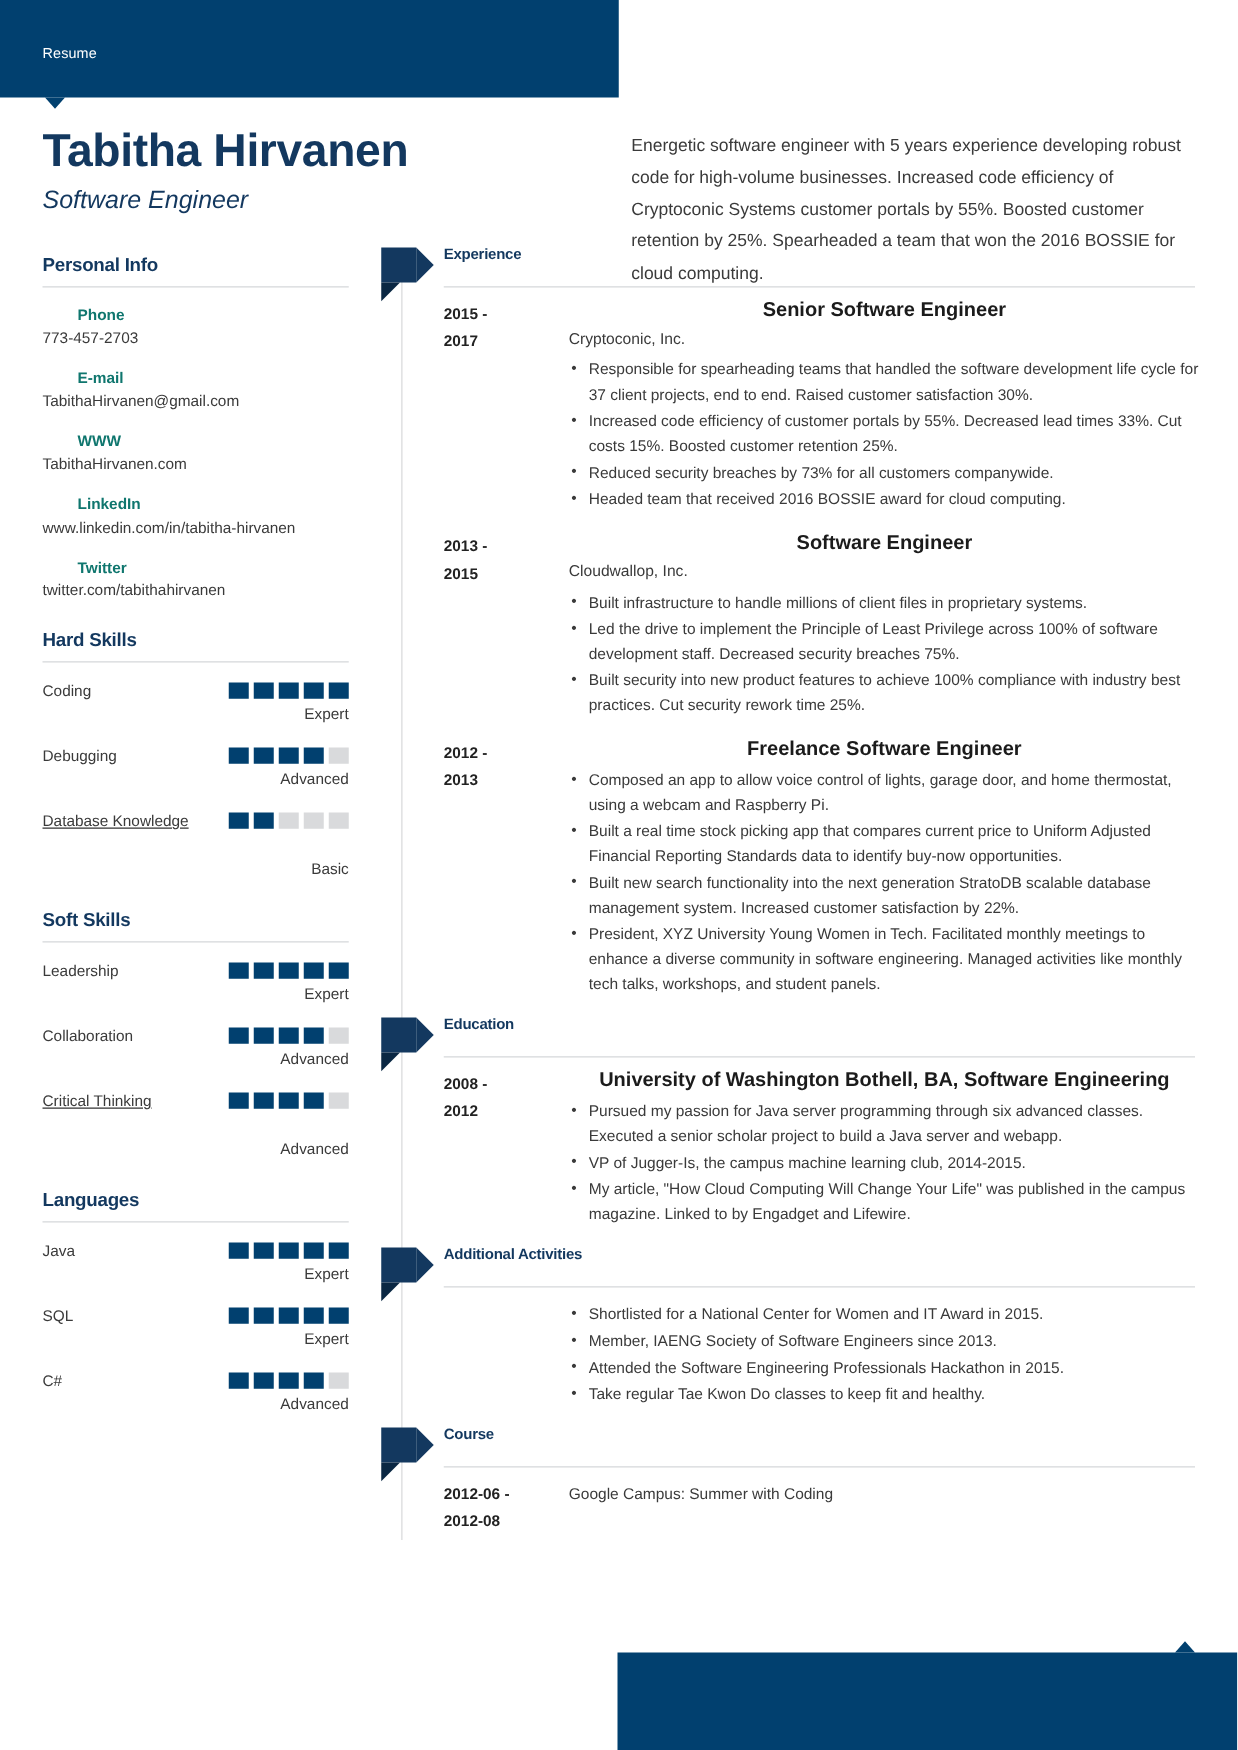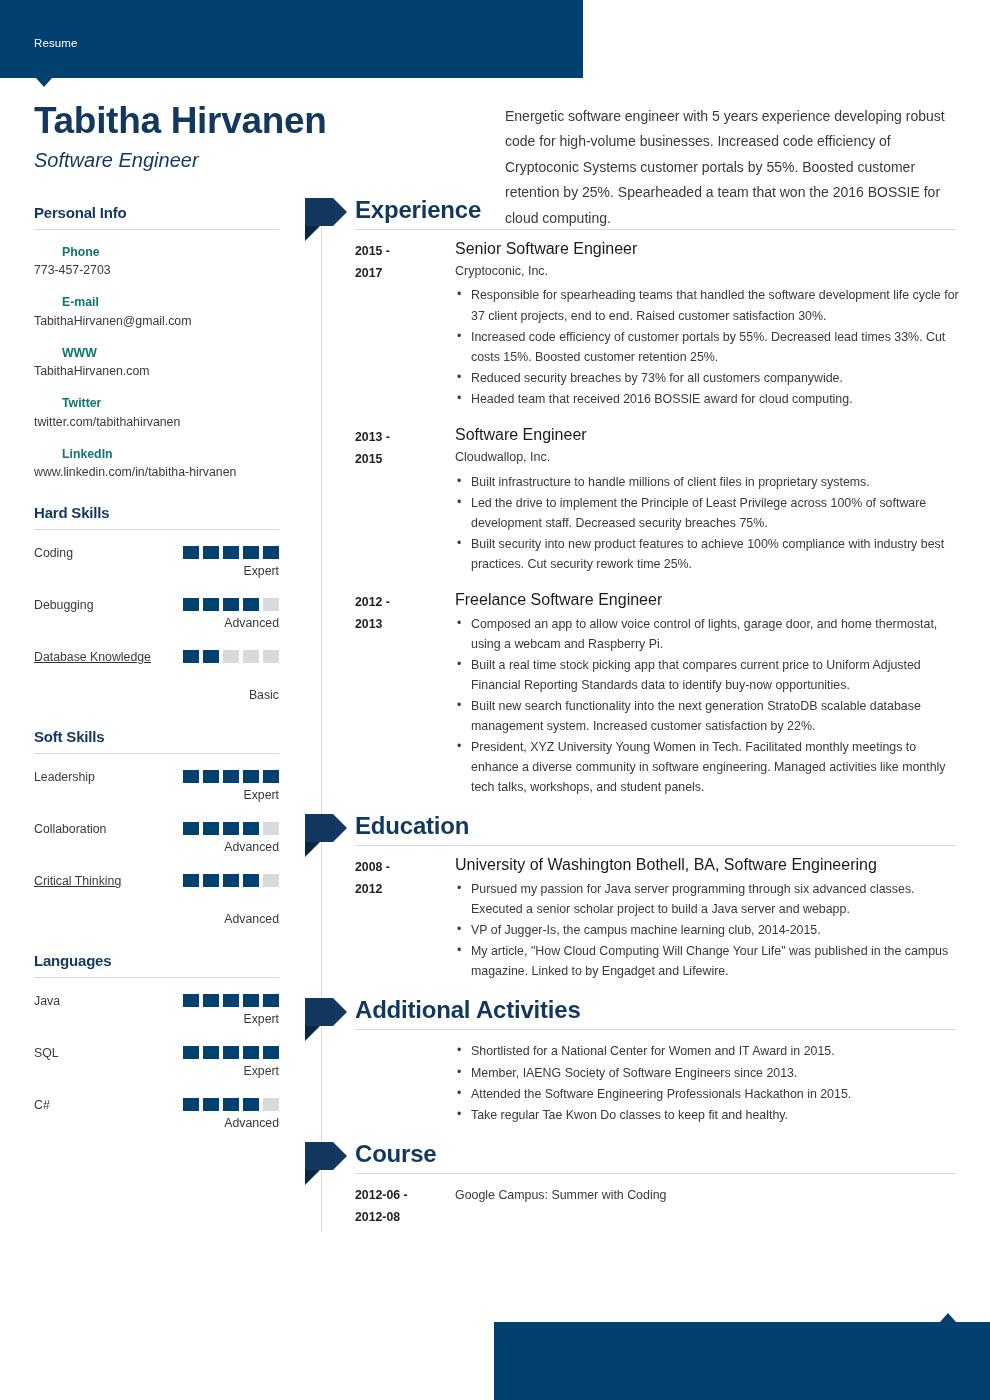--- a/index.html
+++ b/index.html
@@ -18,21 +18,21 @@
     width: 990px;
     height: 1400px;
     overflow: hidden;
     background: #ffffff;
   }
 
   
   .top-banner {
     position: absolute;
     left: 0; top: 0;
-    width: 583px; height: 78px;
+    width: 495px; height: 78px;
     background: #01406f;
   }
   .top-banner-label {
     position: absolute;
     left: 34px; top: 37px;
     font-size: 11.5px;
     color: #ffffff;
     letter-spacing: .1px;
   }
   .banner-notch {
@@ -200,21 +200,21 @@
   .ribbon-fold {
     position: absolute;
     left: 0; top: 28px;
     width: 0; height: 0;
     border-left: 15px solid #0a2743;
     border-bottom: 15px solid transparent;
   }
   .sec-title {
     position: absolute;
     left: 50px; top: 0;
-    font-size: 24px;
+    font-size: 12px;
     font-weight: bold;
     color: #13385f;
     letter-spacing: -.2px;
     text-align: center;
   }
   .sec-rule {
     position: absolute;
     left: 50px; top: 33px;
     width: 601px; height: 1px;
     background: #d5d7da;
@@ -232,23 +232,24 @@
     flex: 0 0 100px;
     font-size: 12.3px;
     font-weight: bold;
     color: #222222;
     line-height: 1.78;
     padding-top: 3px;
   }
   .entry-body { flex: 1; }
   .entry-role {
     font-size: 16px;
-    font-weight: normal;
+    font-weight: bold;
     color: #1b1b1b;
     line-height: 1.35;
+    text-align: center;
   }
   .entry-company {
     font-size: 12.5px;
     color: #3a3a3a;
     line-height: 1.75;
     margin-top: 1px;
   }
   .entry-plain {
     font-size: 12.4px;
     color: #3a3a3a;
@@ -303,26 +304,26 @@
           </div>
           <div class="info-item">
             <div class="info-label">E-mail</div>
             <div class="info-value">TabithaHirvanen@gmail.com</div>
           </div>
           <div class="info-item">
             <div class="info-label">WWW</div>
             <div class="info-value">TabithaHirvanen.com</div>
           </div>
           <div class="info-item">
+            <div class="info-label">LinkedIn</div>
+            <div class="info-value">www.linkedin.com/in/tabitha-hirvanen</div>
+          </div>
+          <div class="info-item">
             <div class="info-label">Twitter</div>
             <div class="info-value">twitter.com/tabithahirvanen</div>
-          </div>
-          <div class="info-item">
-            <div class="info-label">LinkedIn</div>
-            <div class="info-value">www.linkedin.com/in/tabitha-hirvanen</div>
           </div>
         </div>
     </div>
 
     <div class="side-section">
       <div class="side-heading">Hard Skills</div>
       <div class="side-rule"></div>
       <div id="hard-skills-list">
           <div class="skill-row">
             <div class="skill-name">Coding</div>

